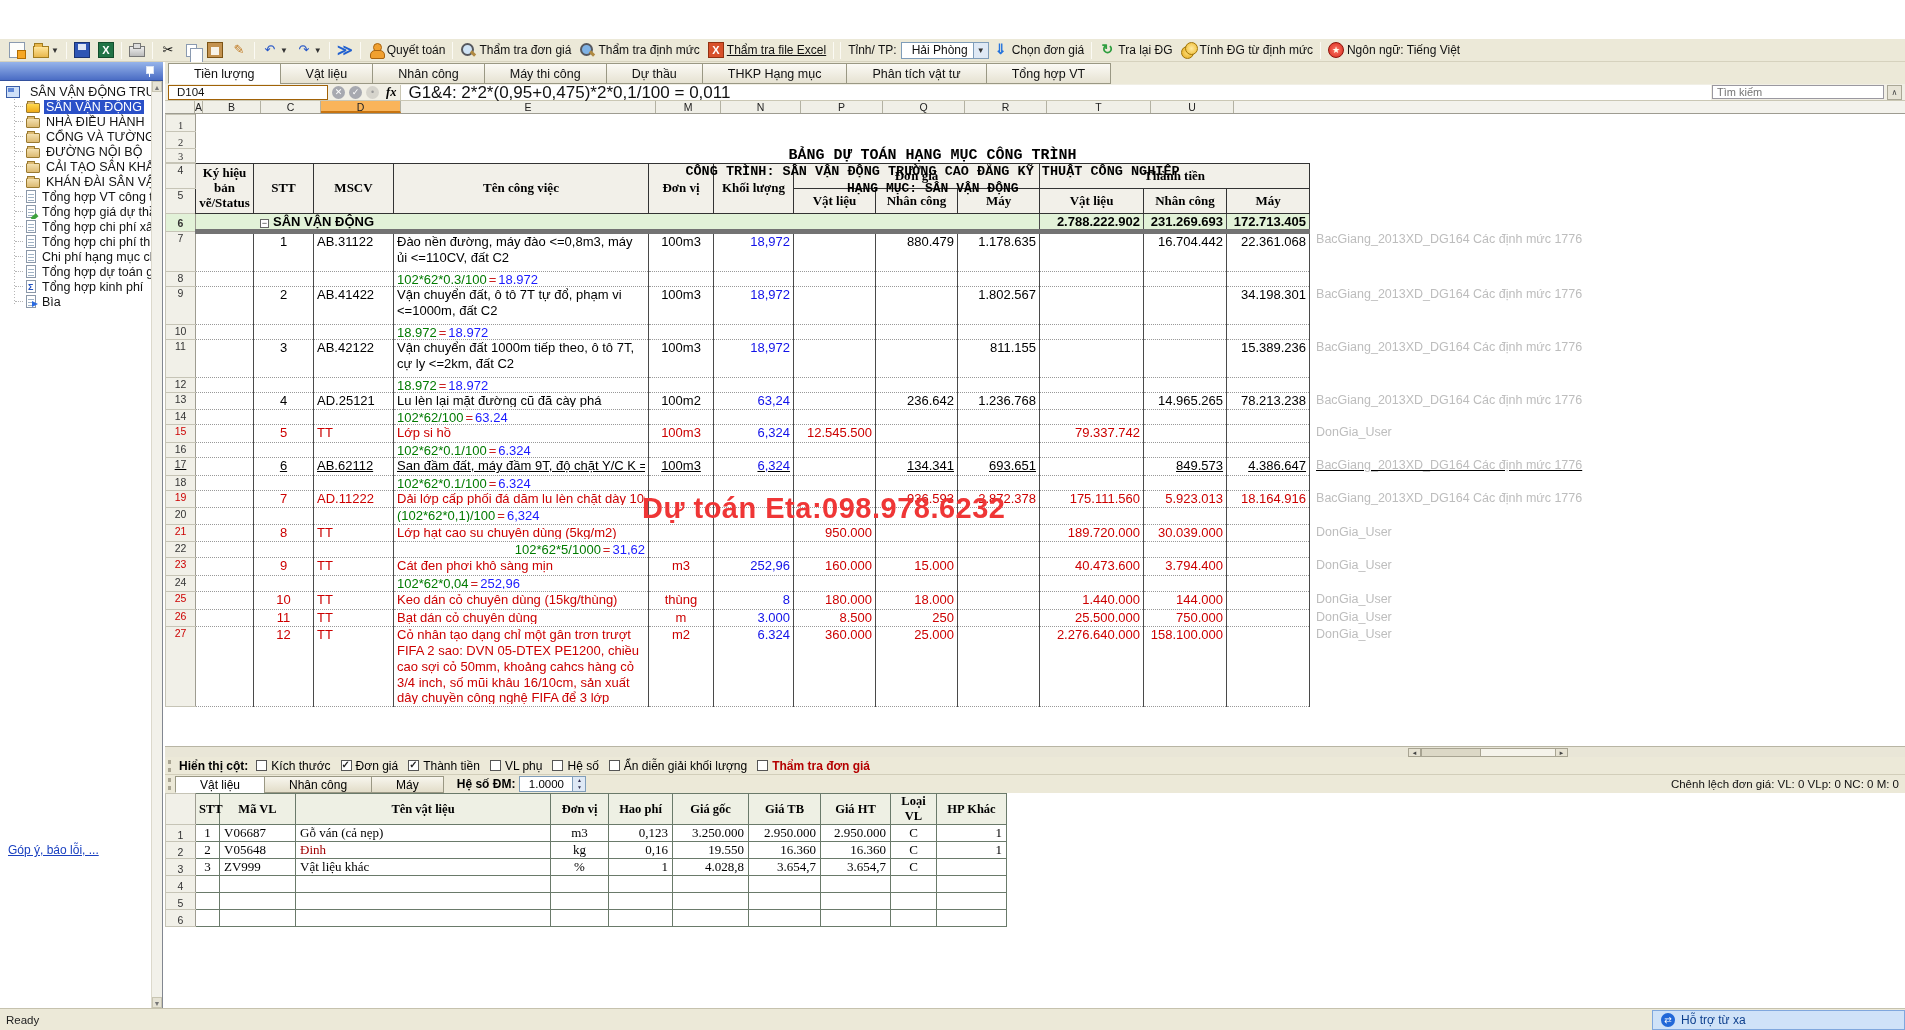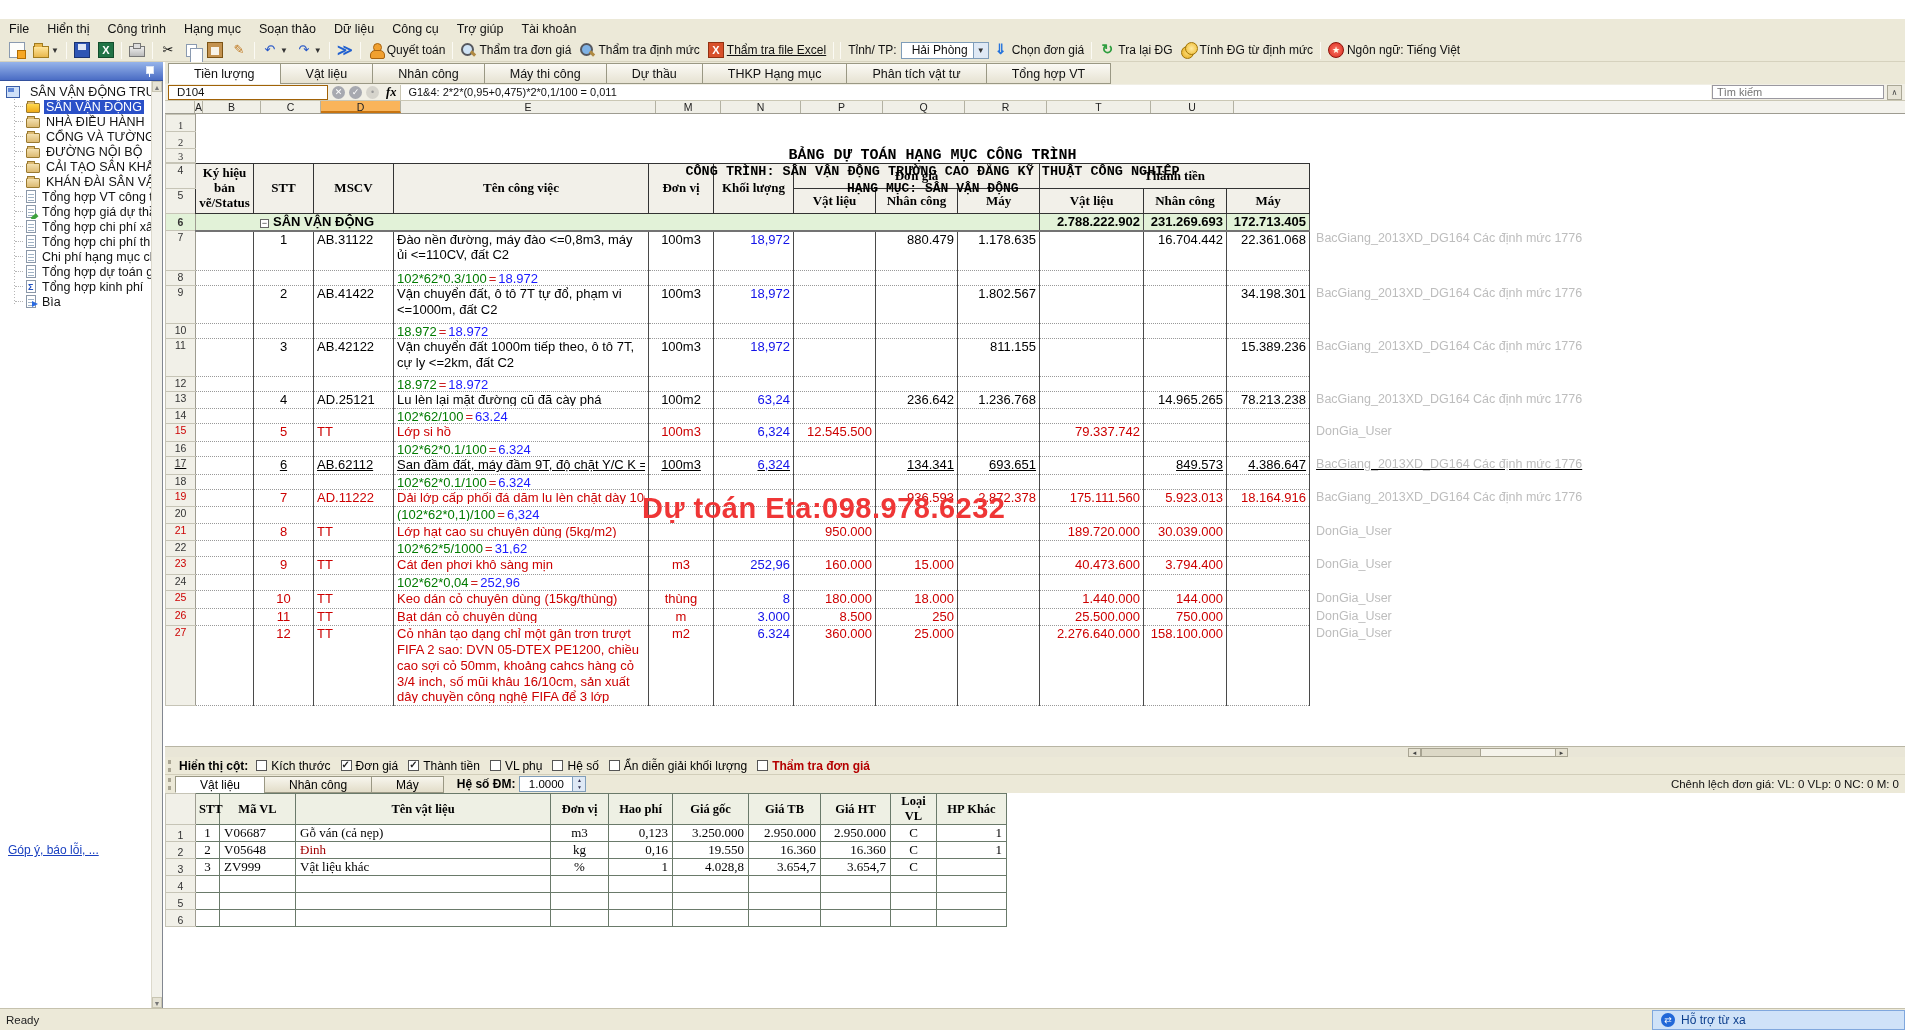--- a/index.html
+++ b/index.html
@@ -65,21 +65,21 @@
   .pin { position:absolute; right:8px; top:3px; width:11px; height:12px; }
   .pin::before { content:""; position:absolute; left:2px; top:1px; width:6px; height:6px; background:#fff; border:1px solid #d8e2f5; }
   .pin::after { content:""; position:absolute; left:4.5px; top:8px; width:1px; height:4px; background:#fff; }
 
   
   .formulabar { position:absolute; top:84px; left:165px; right:0; height:17px; background:#f1efe5; border-bottom:1px solid #cac7b4; display:flex; align-items:center; }
   .namebox { width:160px; height:15px; margin-left:3px; background:#fff; border:1px solid #a16207; font-size:11.5px; padding:0 8px; color:#111; }
   .fbico { width:13px; height:13px; border-radius:50%; background:#a7a9b0; color:#fff; font-size:9px; line-height:13px; text-align:center; margin-left:4px; flex:none; }
   .fbico.lite { background:#d6d4cc; color:#999; }
   .fxlbl { font-family:"Liberation Serif",serif; font-style:italic; font-weight:bold; font-size:12.5px; margin:0 4px 0 7px; }
-  .fxtext { font-size:11px; color:#111; flex:1; border-left:1px solid #cac7b4; padding-left:7px; height:15px; line-height:15px; background:#fff; margin-right:1px; }
+  .fxtext { font-size:17px; color:#111; flex:1; border-left:1px solid #cac7b4; padding-left:7px; height:15px; line-height:15px; background:#fff; margin-right:1px; }
   .searchbox { width:172px; height:14px; border:1px solid #9a98a0; background:#fff; color:#777; font-size:11px; padding:0 4px; font-family:"Liberation Sans",sans-serif; }
   .upbtn { width:15px; height:15px; background:#e7e4d6; border:1px solid #aaa796; font-size:8px; line-height:13px; text-align:center; color:#444; margin:0 3px; }
 
   
   .sidebar { position:absolute; top:81px; left:0; width:163px; bottom:22px; background:#fff; border-right:1px solid #828790; }
   .treelist { padding-top:3px; position:relative; font-size:12.5px; color:#111;
     background:repeating-linear-gradient(to bottom,#b5b5b5 0 1px,transparent 1px 3px);
     background-size:1px 212px; background-position:14px 12px; background-repeat:no-repeat; }
   .treeroot, .treeitem { display:flex; align-items:center; height:15px; white-space:nowrap; overflow:hidden; }
   .treeroot { padding-left:6px; gap:4px; }
@@ -125,21 +125,21 @@
   .tt2 { font-size:13.5px; font-weight:bold; }
   .tt3 { font-size:13px; font-weight:bold; }
   .titletext { position:absolute; left:0; right:235px; top:0; bottom:0; text-align:center; font-family:Liberation Mono, monospace; white-space:nowrap;margin-top:32px; }
   .gtable { width:1740px; font-size:13px; }
   .gtable th { font-family:"Liberation Serif",serif; font-size:13px; font-weight:bold; background:#f2f0e9; border:1px solid #333; line-height:1.15; padding:1px 2px; }
   .gtable th.nob { background:#fff; border:none; border-left:1px solid #333; }
   .gtable td { padding:0 3px; vertical-align:top; border-right:1px solid #4a4a4a; border-bottom:1px dotted #999; overflow:hidden; }
   .gtable td.gut { border:1px solid #c6c4b6; border-right-color:#9e9c91; padding:0; }
   .gtable td.ca { border-left:1px solid #333; }
   .gtable td.notes { border:none; border-left:1px solid #333; color:#bdbdbd; font-size:12.5px; white-space:nowrap; padding-left:6px; }
-  .grow td { background:#e2f2d8; font-weight:bold; border-bottom:2px solid #737373; vertical-align:middle; }
+  .grow td { background:#e2f2d8; font-weight:bold; border-bottom:5px solid #737373; vertical-align:middle; }
   .grow td.gcell { padding-left:64px; white-space:nowrap; }
   .grow td.notes { background:#fff; border-bottom:none; }
   .colbox { display:inline-block; width:9px; height:9px; border:1px solid #666; background:#fff; font-size:9px; line-height:7px; text-align:center; color:#333; margin-right:4px; font-weight:normal; }
   .num, .qty { text-align:right; }
   .qty { color:#1212e8; }
   .cb2 { text-align:center; }
   .ce { text-align:center; }
   .dclip { overflow:hidden; line-height:1.22; }
   .desc.nw { white-space:nowrap; }
   .fxe { color:#007a00; }
@@ -191,32 +191,20 @@
   .statusbar { position:absolute; left:0; right:0; bottom:0; height:22px; background:#ece9d8; border-top:1px solid #c6c2ae; display:flex; align-items:center; font-size:11.5px; color:#222; padding-left:6px; }
   .remote { margin-left:auto; width:253px; height:20px; background:#cfe2f8; border:1px solid #7fa7dd; display:flex; align-items:center; gap:6px; font-size:12px; color:#0d3f8d; padding:0 8px; }
   .remoteico { width:14px; height:14px; border-radius:50%; background:#2268d8; color:#fff; font-size:9px; line-height:14px; text-align:center; flex:none; }
 </style>
 </head>
 <body>
 
 <div id="app">
 
 
-  <div class="menubar">
-
-  <span class="menu-item">File</span>
-      <span class="menu-item">Hiển thị</span>
-      <span class="menu-item">Công trình</span>
-      <span class="menu-item">Hạng mục</span>
-      <span class="menu-item">Soạn thảo</span>
-      <span class="menu-item">Dữ liệu</span>
-      <span class="menu-item">Công cụ</span>
-      <span class="menu-item">Trợ giúp</span>
-      <span class="menu-item">Tài khoản</span>
-    </div>
 
   <div class="toolbar">
     <span class="tb">
         <span class="ti i-new"></span>
       </span>
     <span class="tb">
         <span class="ti i-open"></span>
         <span class="darr">▼</span>
       </span>
     <span class="sep"></span>
@@ -814,21 +802,21 @@
             <td class="num"></td>
             <td class="notes">DonGia_User</td>
           </tr>
 
           <tr style="height: 16px;">
             <td class="gut">22</td>
             <td class="ca"></td>
             <td class="cb2"></td>
             <td class="cc"></td>
             <td class="cd">
-              <div class="dclip" style="height: 13px;"><span class="desc"></span><span class="fxe">102*62*5/1000</span><span class="fxq">=</span><span class="fxr">31,62</span></div>
+              <div class="dclip" style="height: 13px; text-align: right;"><span class="desc"></span><span class="fxe">102*62*5/1000</span><span class="fxq">=</span><span class="fxr">31,62</span></div>
             </td>
             <td class="ce"></td>
             <td class="qty"></td>
             <td class="num"></td>
             <td class="num"></td>
             <td class="num"></td>
             <td class="num"></td>
             <td class="num"></td>
             <td class="num"></td>
             <td class="notes"></td>

